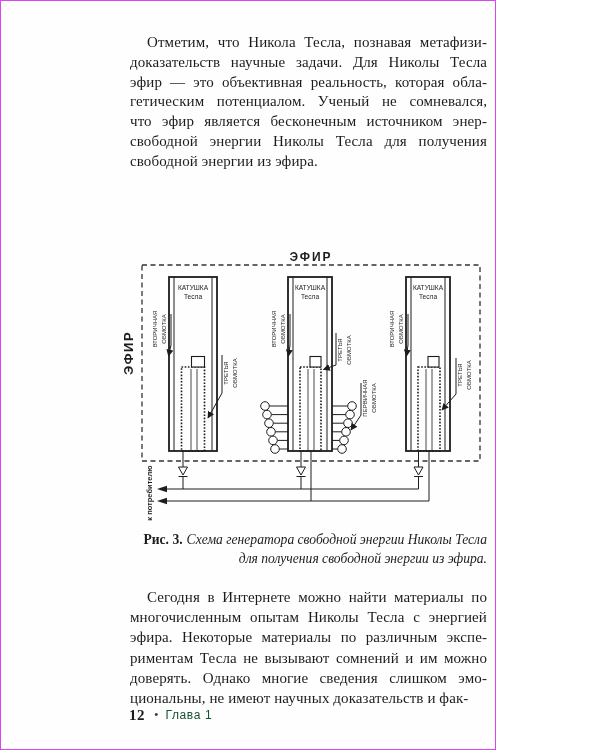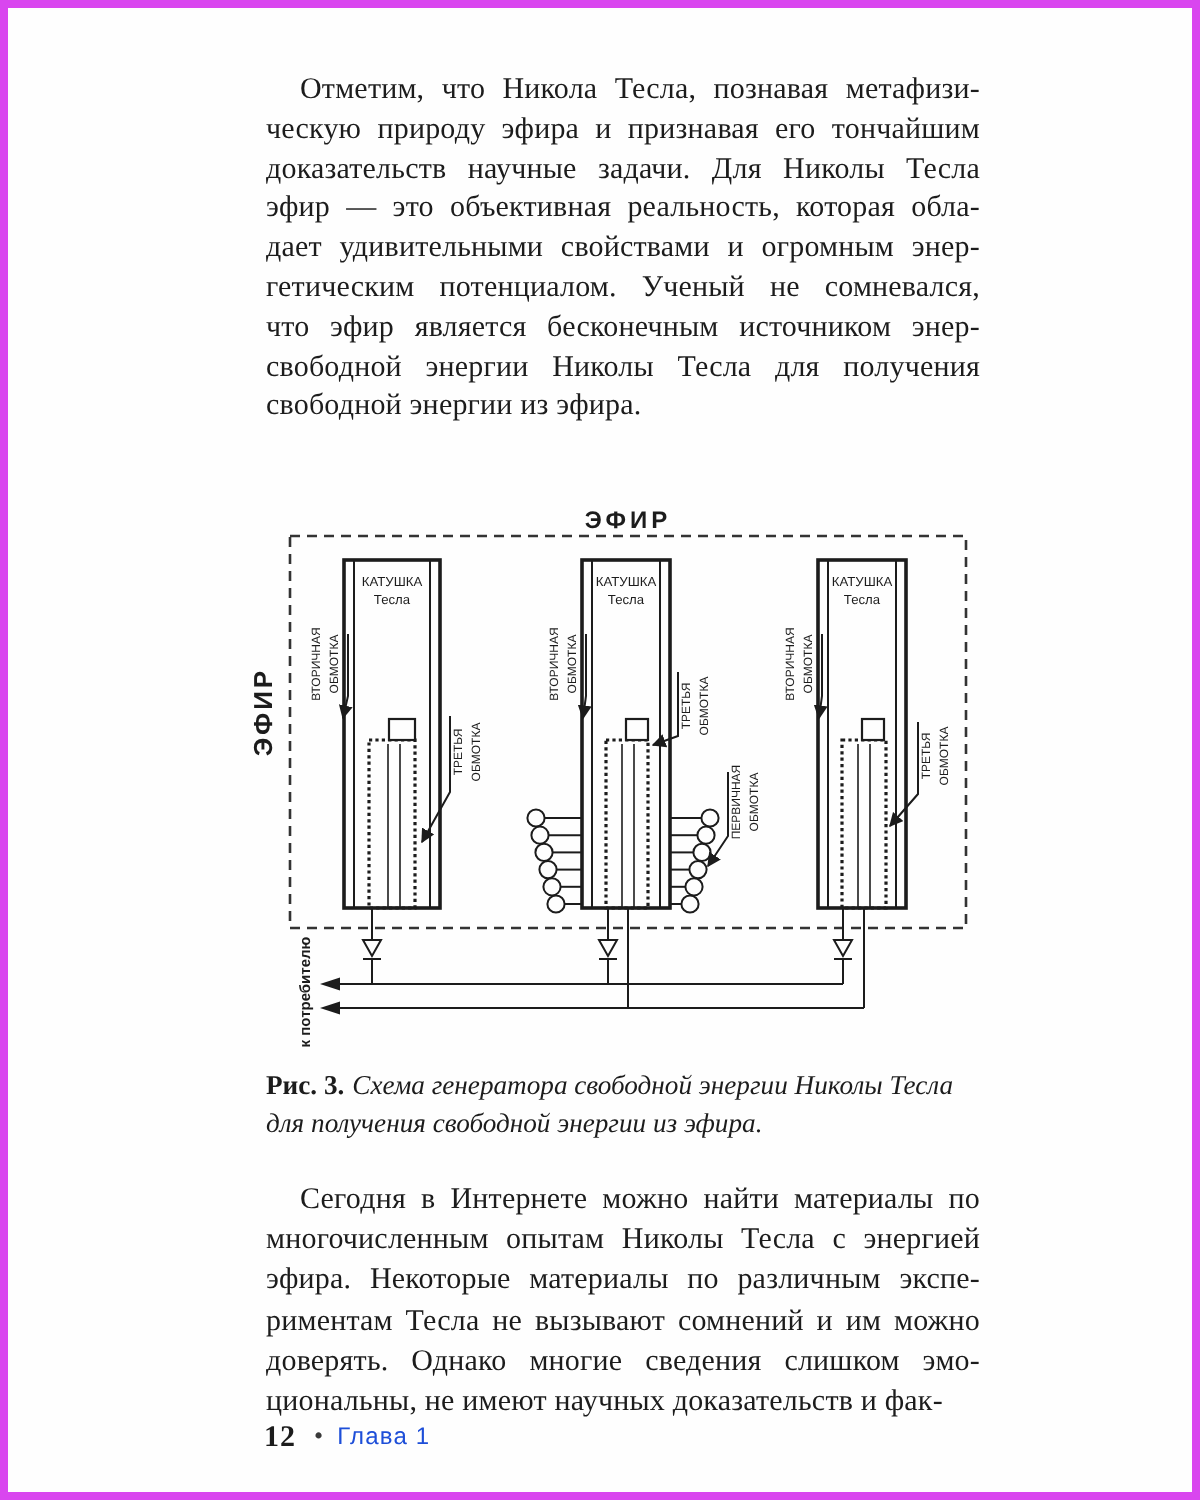--- a/index.html
+++ b/index.html
@@ -1,21 +1,21 @@
 <!DOCTYPE html>
 <html><head>
 <meta charset="utf-8">
 <style>
   html,body{margin:0;padding:0;background:#fff;}
   .page{
     position:relative;
-    width:600px;height:750px;
+    width:496px;height:750px;
     box-sizing:border-box;
     background:#fefefe;
-    border:4px solid #d946ef;
+    border:1px solid #d946ef;
     font-family:"Liberation Serif", serif;
     color:#1c1c1c;
     overflow:hidden;
   }
   
   .para{position:absolute;left:129px;width:357px;font-size:15px;}
   .para .tline{
     height:19.8px;line-height:19.8px;
     text-align:justify;text-align-last:justify;
     white-space:nowrap;letter-spacing:.1px;
@@ -25,43 +25,41 @@
   #para1{top:32px;}
   #para2{top:586px;}
   #para2 .tline{height:20.2px;line-height:20.2px;}
 
   
   .figure{position:absolute;left:0;top:246px;width:600px;height:284px;}
   .figure svg{display:block;}
   .figure text{fill:#1c1c1c;font-family:"Liberation Sans",sans-serif;}
 
   
-  .caption{position:absolute;left:129px;top:529px;width:357px;text-align:left;
+  .caption{position:absolute;left:129px;top:529px;width:357px;text-align:right;
            font-size:13.6px;line-height:19px;}
   .cap-prefix{font-weight:bold;font-style:normal;margin-right:4px;}
   .cap-italic{font-style:italic;}
 
   
   .footer{position:absolute;left:128px;top:706px;width:360px;font-size:15px;}
   .footer .pgnum{font-weight:bold;letter-spacing:.5px;}
   .footer .bullet{color:#3a3a3a;margin:0 7px 0 9px;font-size:13px;vertical-align:1px;}
-  .footer .chapter{font-family:"Liberation Sans",sans-serif;font-size:12px;color:#1d4ed8;
+  .footer .chapter{font-family:"Liberation Sans",sans-serif;font-size:12px;color:#14532d;
                    letter-spacing:.6px;vertical-align:1px;}
 </style>
 </head>
 <body>
 
 <div class="page">
 
   <div class="para" id="para1">
       <div class="tline tfirst">Отметим, что Никола Тесла, познавая метафизи-</div>
-      <div class="tline">ческую природу эфира и признавая его тончайшим</div>
       <div class="tline">доказательств научные задачи. Для Николы Тесла</div>
       <div class="tline">эфир — это объективная реальность, которая обла-</div>
-      <div class="tline">дает удивительными свойствами и огромным энер-</div>
       <div class="tline">гетическим потенциалом. Ученый не сомневался,</div>
       <div class="tline">что эфир является бесконечным источником энер-</div>
       <div class="tline">свободной энергии Николы Тесла для получения</div>
       <div class="tline tlast">свободной энергии из эфира.</div>
     </div>
 
   <div class="figure">
     <svg width="600" height="284" viewBox="0 246 600 284">
       <defs>
         <marker id="arw" viewBox="0 0 10 10" refX="9" refY="5" markerWidth="7" markerHeight="7" orient="auto">

